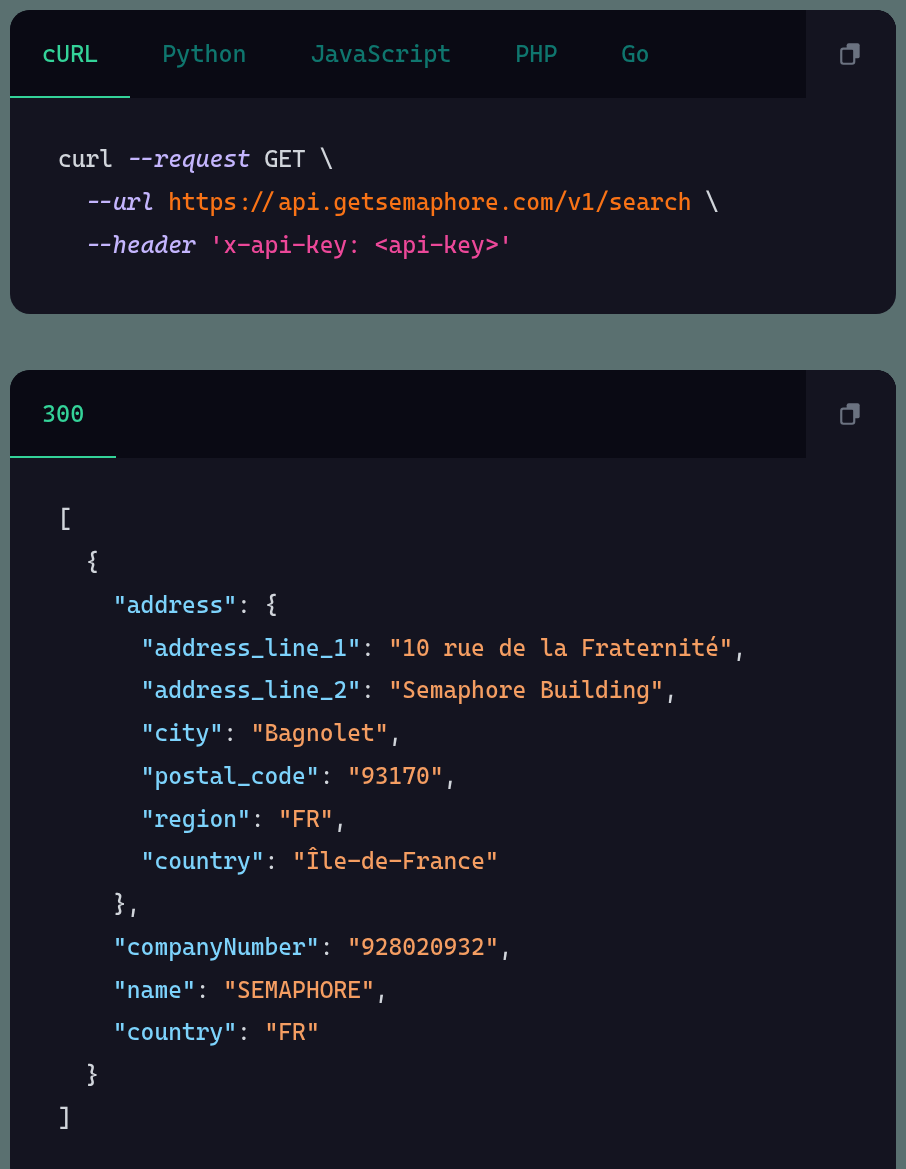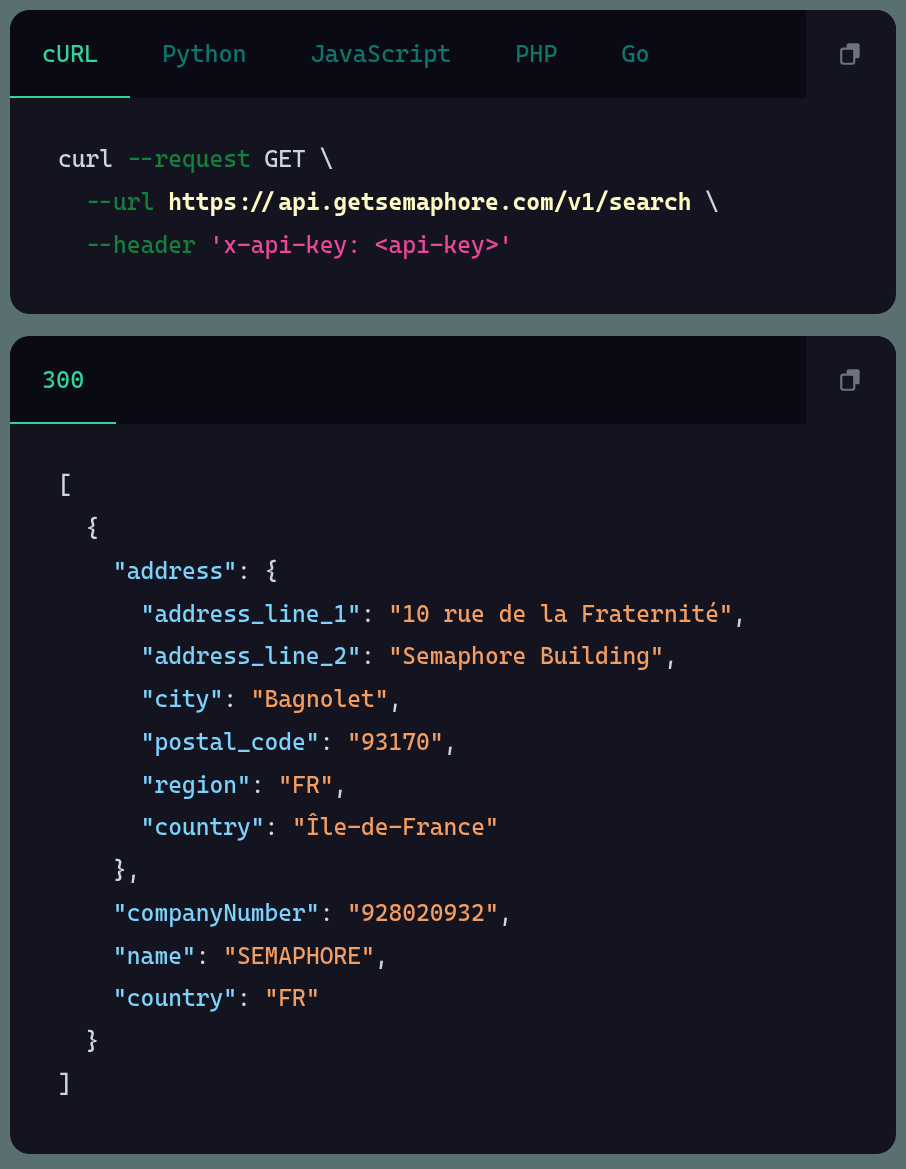--- a/index.html
+++ b/index.html
@@ -8,21 +8,21 @@
       box-sizing: border-box;
     }
     body {
       background: #5a7070;
       padding: 10px;
       font-family: ui-monospace, 'SF Mono', Monaco, 'Cascadia Code', monospace;
     }
     .panel {
       background: #141420;
       border-radius: 20px;
-      margin-bottom: 22px;
+      margin-bottom: 56px;
       overflow: hidden;
       position: relative;
     }
     .tabs {
       display: flex;
       align-items: center;
       background: #0a0a14;
       padding: 0;
       height: 88px;
       position: relative;
@@ -73,22 +73,22 @@
     }
     .code-block {
       padding: 40px 48px 48px 48px;
       font-size: 23.5px;
       line-height: 1.82;
       color: #d1d5db;
       white-space: pre;
       overflow-x: auto;
     }
     .tk-cmd { color: #d1d5db; }
-    .tk-flag { color: #15803d; }
-    .tk-url { color: #fef9c3; font-weight: bold; }
+    .tk-flag { color: #c4b5fd; font-style: italic; }
+    .tk-url { color: #f97316; }
     .tk-str { color: #ec4899; }
     .tk-key { color: #7dd3fc; }
     .tk-colon { color: #d1d5db; }
     .tk-punc { color: #d1d5db; }
     .tk-val { color: #f59e62; }
   </style>
 </head>
 <body>
 
 <div class="panel">

